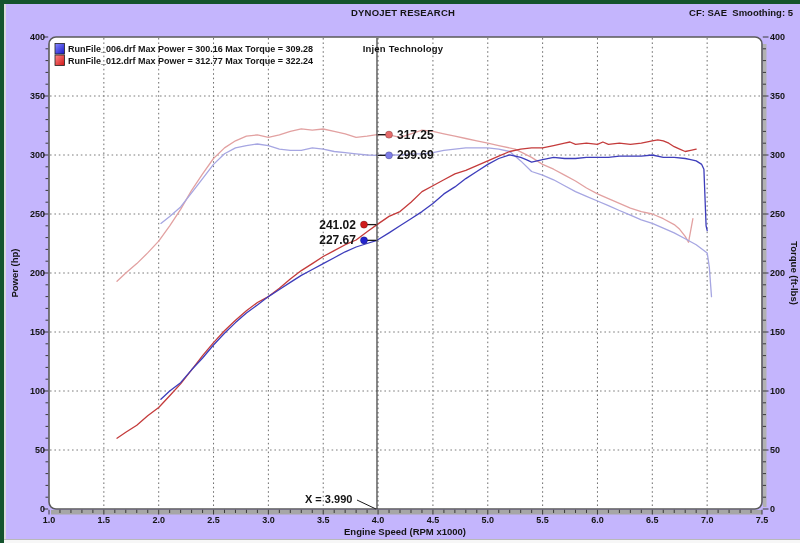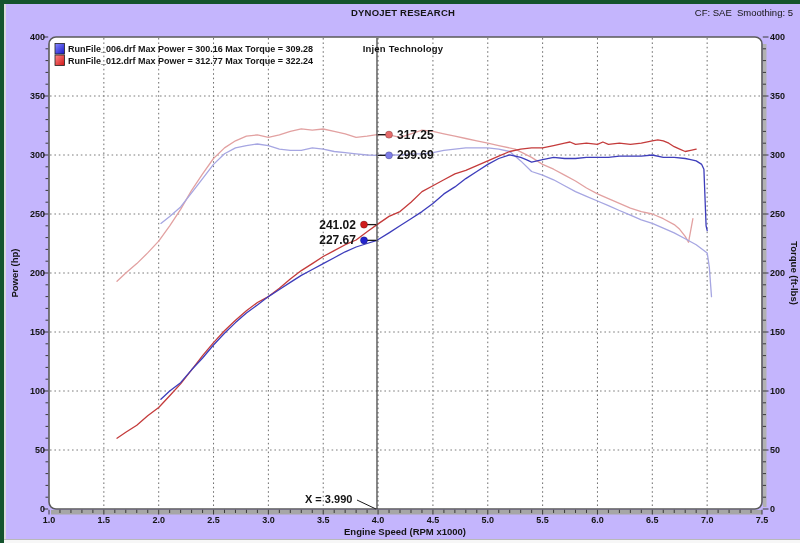--- a/index.html
+++ b/index.html
@@ -6,21 +6,21 @@
   .screen{
     position:relative;width:798px;height:541px;
     background:#c4b5fd;
     border:4px solid #14532d;
     font-family:"Liberation Sans",sans-serif;
     overflow:hidden;
   }
   .hdr{position:absolute;left:0;right:0;text-align:center;font-size:9.5px;font-weight:bold;color:#141414;letter-spacing:.2px;}
   .hdr.title{top:3px;}
   .hdr.subtitle{top:15px;margin-top:24px;}
-  .cf{position:absolute;top:3px;right:9px;font-size:9.5px;font-weight:normal;color:#141414;white-space:pre;}
+  .cf{position:absolute;top:3px;right:9px;font-size:9.5px;font-weight:bold;color:#141414;white-space:pre;}
   .bottom-strip{position:absolute;left:0;right:0;bottom:0;height:5px;background:#f7f7f7;border-top:1px solid #b9b9b9;}
   .left-strip{position:absolute;left:0;top:0;bottom:0;width:2px;background:#d9d9d9;}
   svg text{font-family:"Liberation Sans",sans-serif;font-weight:bold;fill:#141414;}
 </style>
 </head>
 <body>
 
 <div class="screen">
   <div class="left-strip"></div>
   <div class="hdr title">DYNOJET RESEARCH</div>

